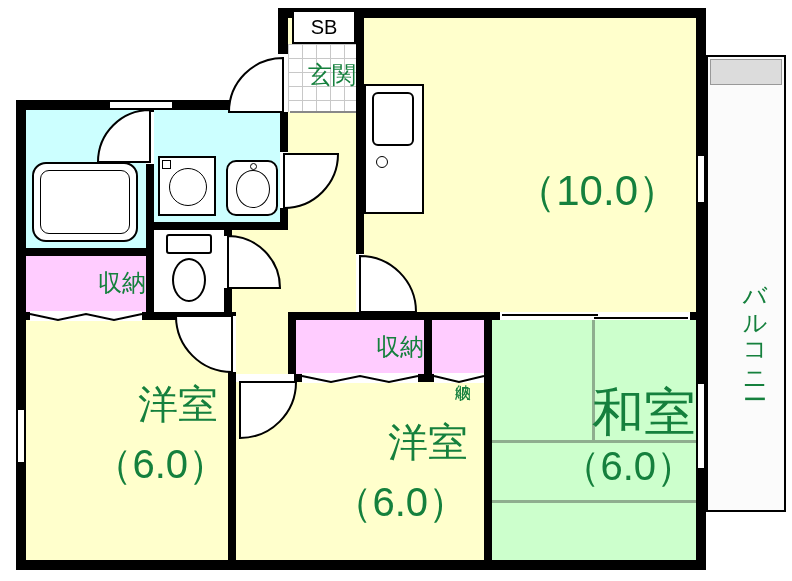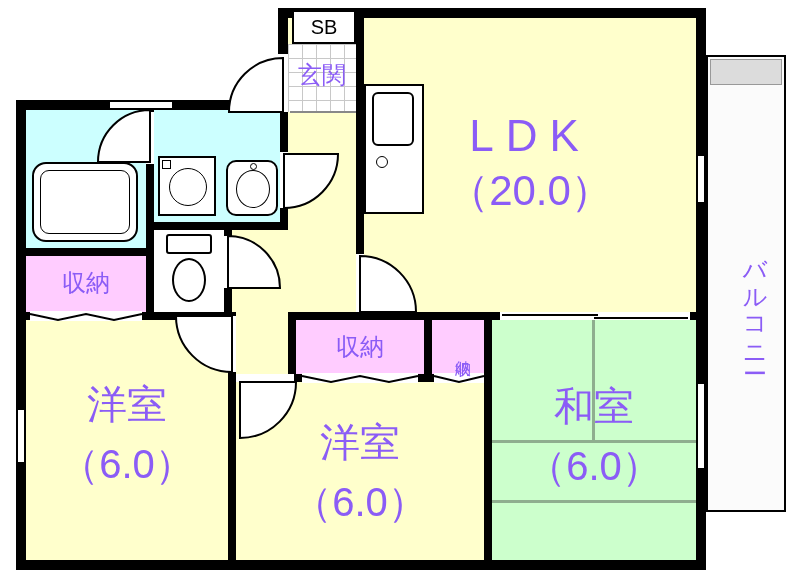--- a/index.html
+++ b/index.html
@@ -7,21 +7,21 @@
         font-family:"Liberation Sans","DejaVu Sans",sans-serif;overflow:hidden;padding-left:28px;}
   .fill{position:absolute;z-index:1;}
   .tat{position:absolute;background:#8fae8f;z-index:2;}
   .fix{position:absolute;background:#fff;border:2px solid #000;box-sizing:border-box;z-index:2;}
   .fixin{position:absolute;background:#fff;border:1px solid #000;box-sizing:border-box;}
   .wall{position:absolute;background:#000;z-index:3;}
   .gap{position:absolute;background:#fff;z-index:4;}
   .window-v{position:absolute;background:#fff;border-left:2px solid #000;border-right:2px solid #000;box-sizing:border-box;z-index:4;}
   .window-h{position:absolute;background:#fff;border-top:2px solid #000;border-bottom:2px solid #000;box-sizing:border-box;z-index:4;}
   svg.overlay{position:absolute;left:0;top:0;z-index:5;pointer-events:none;}
-  .label{position:absolute;color:#8b5cf6;z-index:6;text-align:center;line-height:1.1;white-space:nowrap;}
+  .label{position:absolute;color:#15803d;z-index:6;text-align:right;line-height:1.1;white-space:nowrap;}
   .vtext{writing-mode:vertical-rl;text-orientation:upright;white-space:normal;}
   .tile{background:
         linear-gradient(#c8c8c8 1px, transparent 1px) 0 0/100% 14px,
         linear-gradient(90deg,#c8c8c8 1px, transparent 1px) 0 0/14px 100%,
         #ffffff;}
   .balc{position:absolute;background:#fbfbfb;border:2px solid #000;box-sizing:border-box;z-index:1;}
   .step{position:absolute;background:#888;z-index:4;}
 </style>
 </head>
 <body>
@@ -132,30 +132,29 @@
 
     <rect x="500" y="312" width="190" height="8" fill="#fff"></rect>
     <line x1="502" y1="315" x2="598" y2="315" stroke="#000" stroke-width="2"></line>
     <line x1="594" y1="318" x2="688" y2="318" stroke="#000" stroke-width="2"></line>
   </svg>
 
   <div class="fill" style="left:292px;top:10px;width:64px;height:34px;background:#fff;border:2px solid #000;box-sizing:border-box;z-index:5;display:flex;align-items:center;justify-content:center;font-size:20px">
     <span>SB</span>
   </div>
 
-  <div class="label" style="left:380px;top:112px;width:300px;font-size:44px;letter-spacing:12px">LDK</div>
-  <div class="label" style="left:380px;top:168px;width:300px;font-size:42px">（20.0）</div>
+  <div class="label" style="left:380px;top:168px;width:300px;font-size:42px">（10.0）</div>
 
   <div class="label" style="left:36px;top:382px;width:182px;font-size:40px">洋室</div>
   <div class="label" style="left:26px;top:442px;width:202px;font-size:40px">（6.0）</div>
 
   <div class="label" style="left:252px;top:420px;width:216px;font-size:40px">洋室</div>
   <div class="label" style="left:252px;top:480px;width:216px;font-size:40px">（6.0）</div>
 
-  <div class="label" style="left:492px;top:384px;width:204px;font-size:40px">和室</div>
+  <div class="label" style="left:492px;top:384px;width:204px;font-size:52px">和室</div>
   <div class="label" style="left:492px;top:444px;width:204px;font-size:40px">（6.0）</div>
 
   <div class="label" style="left:26px;top:270px;width:120px;font-size:24px">収納</div>
   <div class="label" style="left:296px;top:334px;width:128px;font-size:24px">収納</div>
   <div class="label vtext" style="left:446px;top:324px;width:26px;height:48px;font-size:16px">収納</div>
 
   <div class="label" style="left:288px;top:62px;width:68px;font-size:24px">玄関</div>
 
   <div class="label vtext" style="left:724px;top:218px;width:44px;height:170px;font-size:24px;letter-spacing:2px">バルコニー</div>
 

